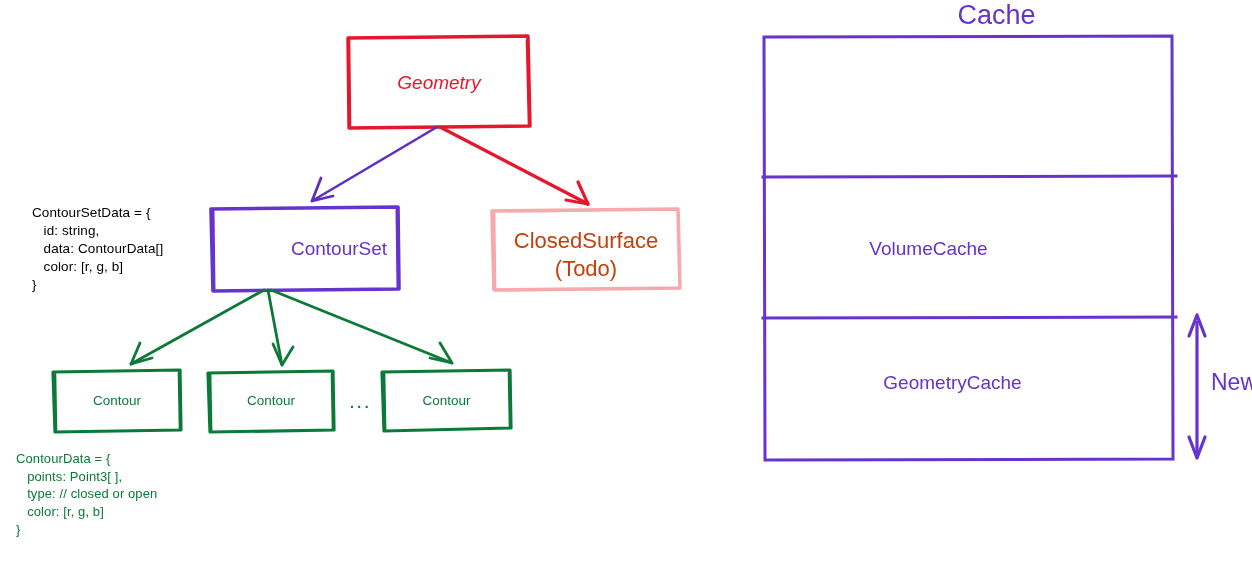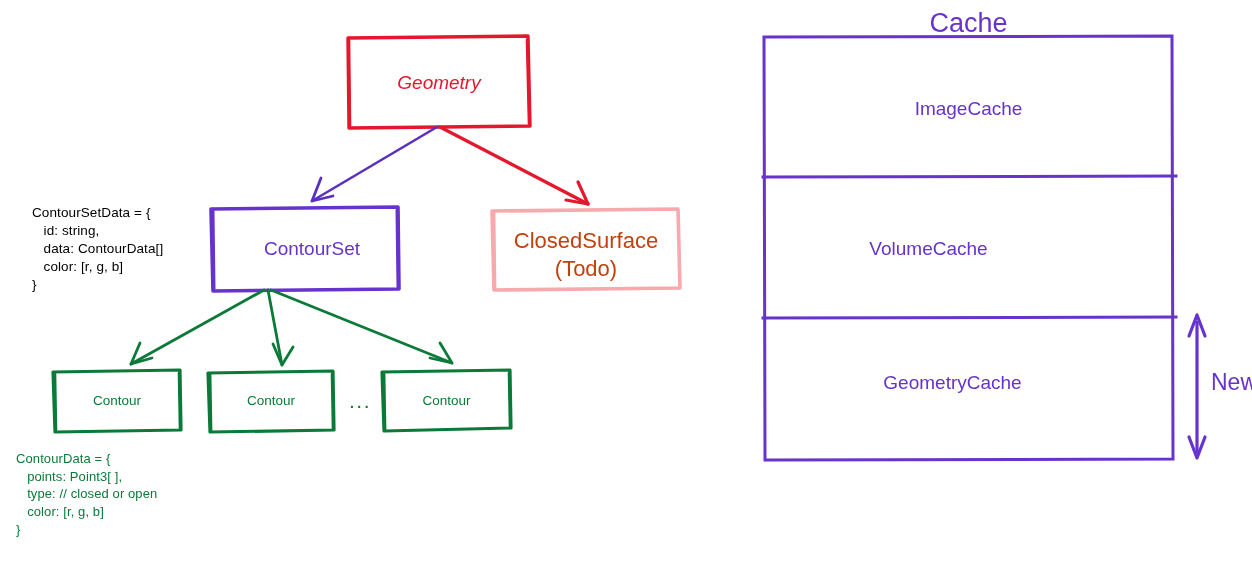--- a/index.html
+++ b/index.html
@@ -122,21 +122,21 @@
 
     <g>
       <path d="M1197,322 L1197,452" fill="none" stroke="#6633cc" stroke-width="3.2" stroke-linecap="round"></path>
       <path d="M1197,315 L1189,336 M1197,315 L1205,336" fill="none" stroke="#6633cc" stroke-width="3.2" stroke-linecap="round"></path>
       <path d="M1197,458 L1189,437 M1197,458 L1205,437" fill="none" stroke="#6633cc" stroke-width="3.2" stroke-linecap="round"></path>
     </g>
   </svg>
 
   <div class="node-label box-title-red" style="left:348px; top:72px; width:182px;">Geometry</div>
 
-  <div class="node-label box-title-purple" style="left:224px; top:238px; width:176px;">ContourSet</div>
+  <div class="node-label box-title-purple" style="left:211px; top:238px; width:176px;padding-left:40px;">ContourSet</div>
 
   <div class="node-label box-title-pink" style="left:492px; top:227px; width:188px; white-space:pre;">ClosedSurface
 (Todo)</div>
 
   <div class="node-label box-title-green" style="left:53px; top:393px; width:128px;">Contour</div>
   <div class="node-label box-title-green" style="left:208px; top:393px; width:126px;">Contour</div>
   <div class="node-label box-title-green" style="left:382px; top:393px; width:129px;">Contour</div>
 
   <div class="node-label ellipsis" style="left:338px; top:389px; width:44px;">...</div>
 
@@ -145,21 +145,20 @@
    data: ContourData[]
    color: [r, g, b]
 }</div>
 
   <div class="code-block code-green" style="left:4px; top:450px; font-size:13px; line-height:1.36;margin-left:12px;">ContourData = {
    points: Point3[ ],
    type: // closed or open
    color: [r, g, b]
 }</div>
 
-  <div class="node-label cache-title" style="left:764px; top:0px; width:409px;margin-top:8px;">Cache</div>
+  <div class="node-label cache-title" style="left:792px; top:0px; width:409px;">Cache</div>
 
-  <div class="node-label cache-cell-label" style="left:764px; top:98px; width:409px;">ImageCache</div>
   <div class="node-label cache-cell-label" style="left:764px; top:238px; width:329px;">VolumeCache</div>
   <div class="node-label cache-cell-label" style="left:764px; top:372px; width:377px;">GeometryCache</div>
 
   <div class="txt new-label" style="left:1211px; top:368px;">New</div>
 
 </div>
 
 </body></html>

